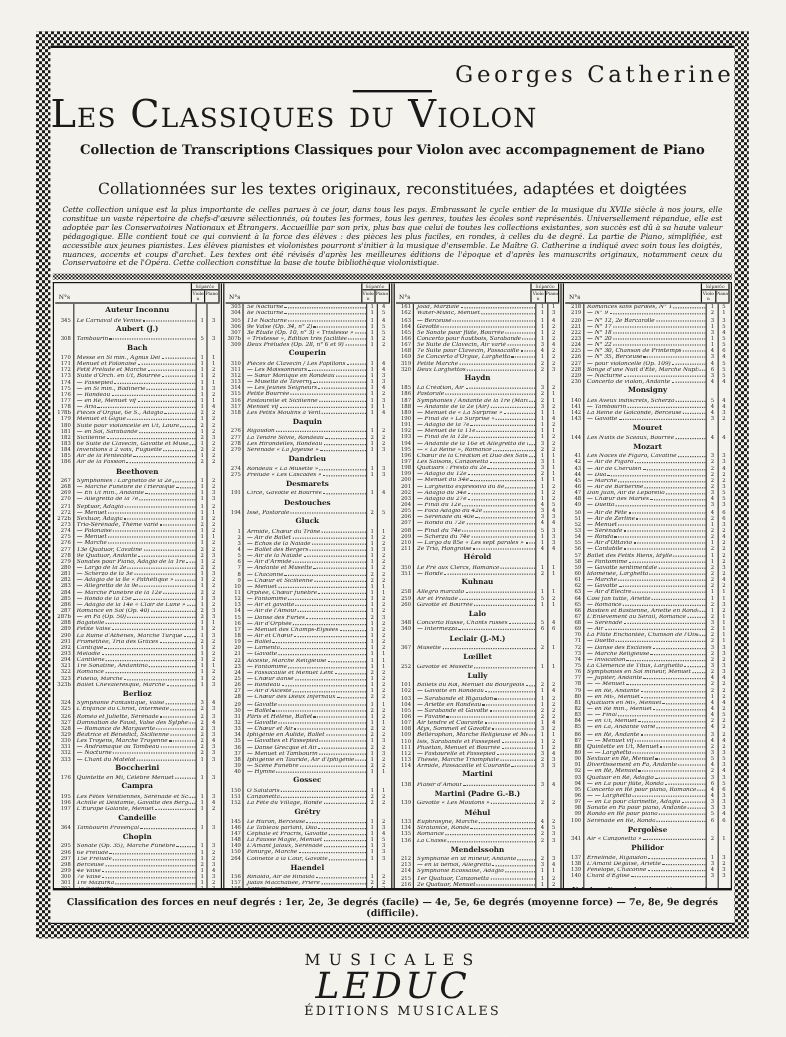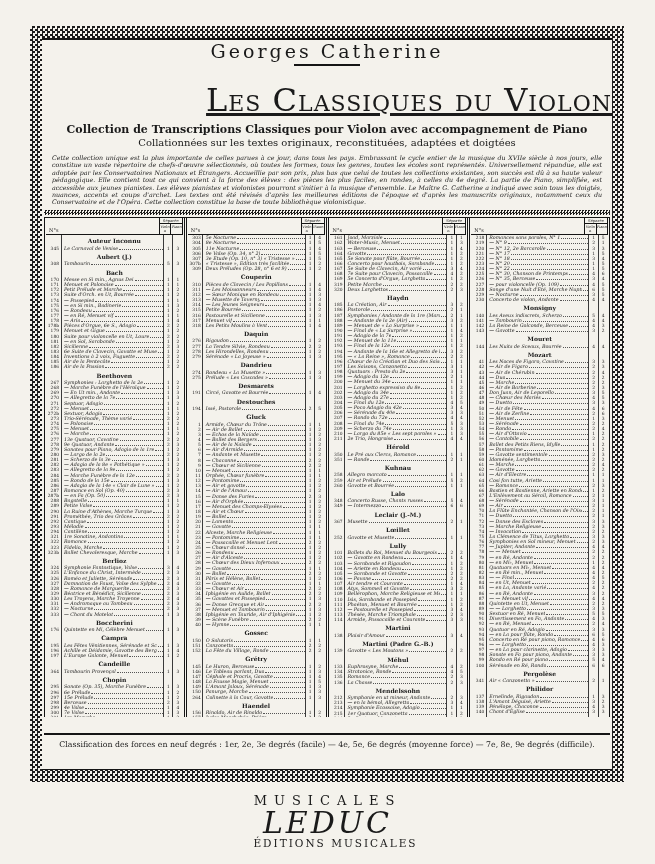--- a/index.html
+++ b/index.html
@@ -4,25 +4,25 @@
 <style>
   html,body{margin:0;padding:0;}
   .page{position:relative;width:655px;height:864px;background:#f4f2ec;overflow:hidden;
         font-family:"DejaVu Serif", serif;color:#1a1a1a;}
   .frame{position:absolute;left:30px;top:26px;width:594px;height:756px;box-sizing:border-box;
          background:repeating-conic-gradient(#1c1c1c 0% 25%, #f4f2ec 0% 50%) 0 0 / 5px 5px;
          padding:12px;}
   .inner{width:100%;height:100%;box-sizing:border-box;background:#f4f2ec;
          border-top:2px solid #151515;border-bottom:1px solid #151515;
          display:flex;flex-direction:column;overflow:hidden;}
-  .author{ text-align:center;font-size:19px;letter-spacing:3px;}
+  .author{ text-align:right;font-size:19px;letter-spacing:3px;margin-top:11px;}
   .author-rule{width:66px;height:2px;background:#151515;margin:2px auto 0;}
-  .title{text-align:right;font-size:32px;line-height:36px;font-variant:small-caps;letter-spacing:1px;margin-top:16px;text-decoration:underline;}
+  .title{text-align:left;font-size:32px;line-height:36px;font-variant:small-caps;letter-spacing:1px;margin-top:0;}
   .sub1{text-align:center;font-size:11px;font-weight:bold;margin-top:5px;}
-  .sub2{text-align:center;font-size:10px;margin-top:1px;}
+  .sub2{text-align:center;font-size:13px;margin-top:20px;}
   .intro{font-size:6.3px;line-height:7.4px;text-align:justify;font-style:italic;margin:6px 10px 3px;}
   .divider{height:5px;margin:1px 2px 0;
            background:repeating-conic-gradient(#1c1c1c 0% 25%, #f4f2ec 0% 50%) 0 0 / 3px 3px;}
   .table-wrap{flex:1;display:flex;margin:2px 2px 0;
               border:1px solid #151515;border-bottom:none;overflow:hidden;}
   .tcol{flex:1;min-width:0;display:flex;flex-direction:column;overflow:hidden;padding:0 1px;}
   .tcol + .tcol{border-left:3px double #151515;}
   .colhead{display:flex;align-items:flex-end;border-bottom:1px solid #151515;height:16px;flex:none;}
   .colhead .nos{font-size:5px;padding:0 0 1px 3px;}
   .colhead .spacer{flex:1;}
@@ -38,22 +38,22 @@
   .vl2{position:absolute;right:19px;top:0;bottom:0;width:1px;background:#3a3a3a;}
   .composer{text-align:center;font-weight:bold;font-size:6px;line-height:7px;margin:2.5px 0 1px;position:relative;}
   .trow{display:flex;align-items:baseline;height:5.15px;font-size:4.8px;line-height:5.1px;
         font-style:italic;white-space:nowrap;position:relative;}
   .trow .no{width:13px;flex:none;text-align:right;padding-right:2.5px;font-style:normal;font-size:4.4px;}
   .trow .ti{flex:none;padding-left:2.5px;overflow:hidden;max-width:calc(100% - 44px);}
   .trow .ld{flex:1;border-bottom:1px dotted #555;height:3.4px;margin:0 1px;min-width:2px;}
   .trow .pv,.trow .pp{width:9.5px;flex:none;text-align:center;font-style:normal;font-size:4.4px;}
   .note{text-align:center;font-weight:bold;font-size:5.6px;line-height:7px;
         text-decoration:underline;margin-top:7px;position:relative;}
-  .class-row{flex:none;border-top:2px solid #151515;margin:16px 2px;text-align:center;
-             font-size:7.8px;font-weight:normal;padding:5px 0 4px;}
+  .class-row{flex:none;border-top:2px solid #151515;margin:0 2px;text-align:center;
+             font-size:7.8px;font-weight:bold;padding:5px 0 4px;}
   .publisher{position:absolute;left:0;right:0;top:794px;text-align:center;}
   .pub1{font-size:13px;letter-spacing:7px;line-height:14px;}
   .pub2{font-size:30px;letter-spacing:3px;line-height:29px;font-style:italic;}
   .pub3{font-size:10.5px;letter-spacing:2px;line-height:13px;margin-left:16px;}
 </style>
 </head>
 <body>
 
 <div class="page">
   <div class="frame">

